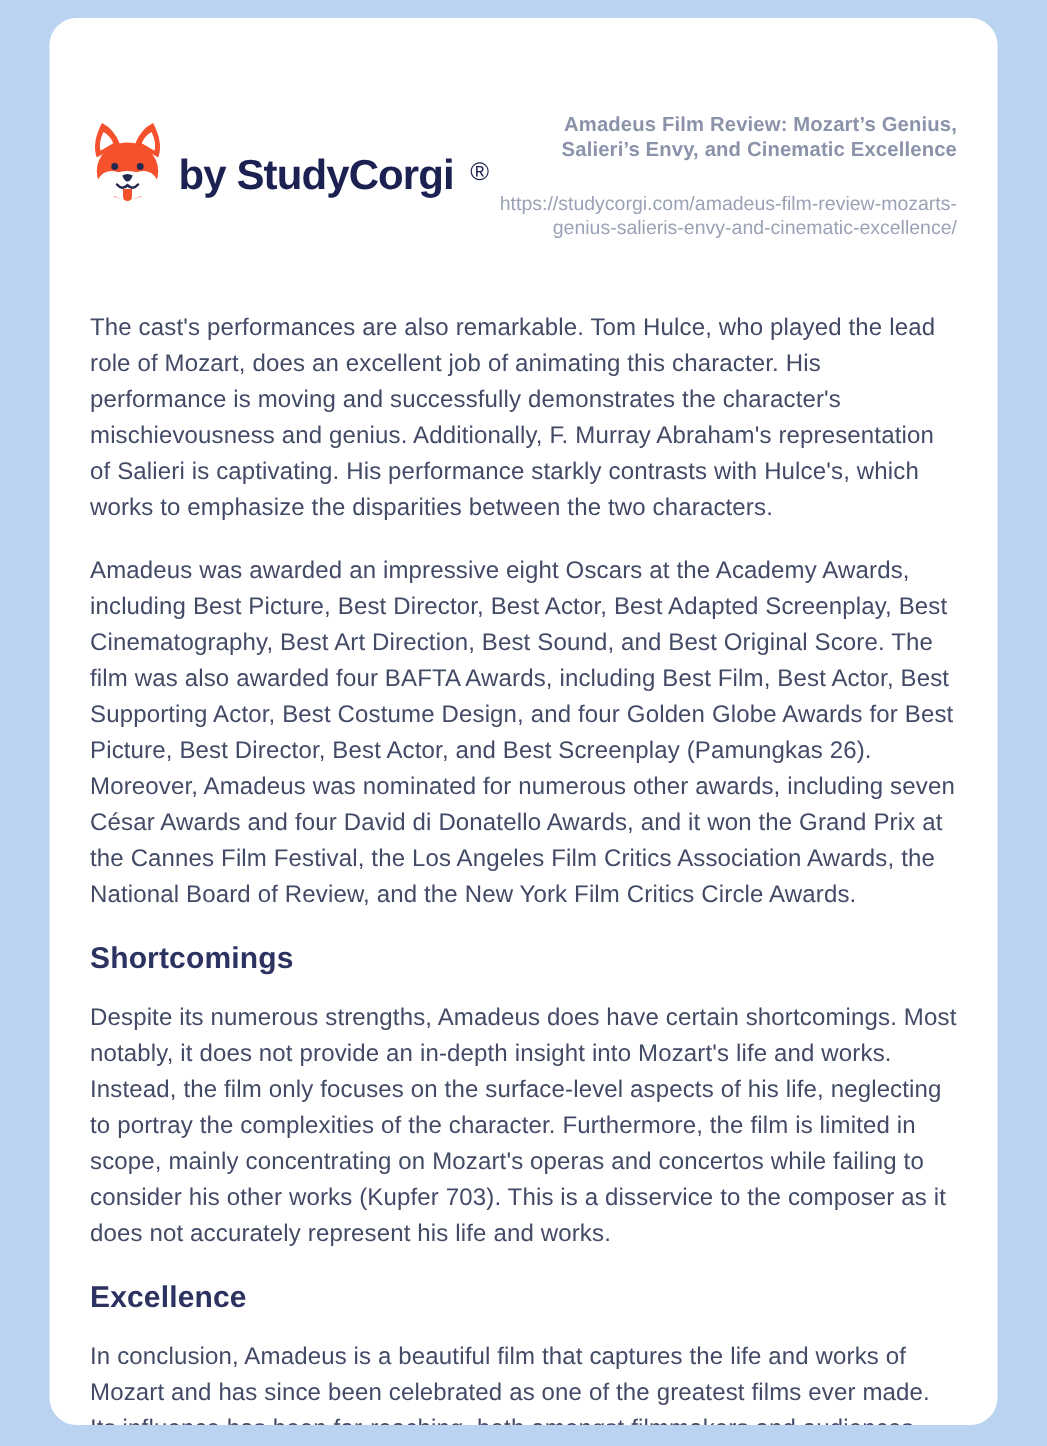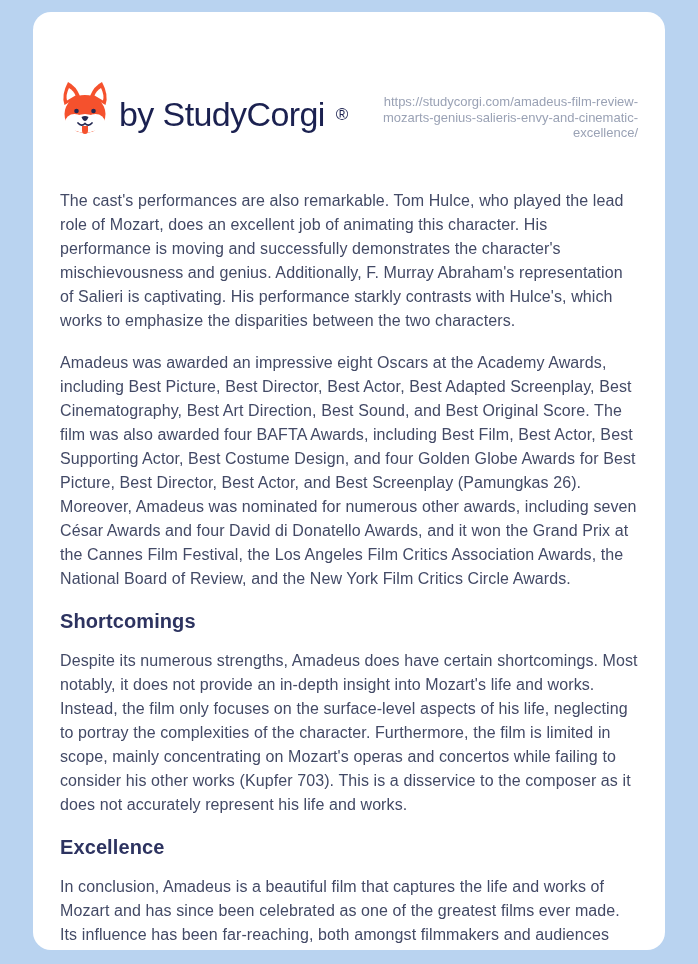--- a/index.html
+++ b/index.html
@@ -26,22 +26,22 @@
     align-items: flex-start;
   }
   .brand {
     display: flex;
     align-items: flex-end;
     gap: 9px;
     padding-top: 8px;
   }
   .brand svg { display: block; }
   .brand-name {
-    font-size: 34px;
-    font-weight: 400;
+    font-size: 28px;
+    font-weight: 700;
     letter-spacing: -0.6px;
     color: var(--brand-navy, #1b2150);
     line-height: 1;
     padding-bottom: 7px;
     white-space: nowrap;
   }
   .reg-mark {
     font-size: 17px;
     font-weight: 400;
     color: var(--brand-navy, #1b2150);
@@ -118,20 +118,21 @@
           <path d="M36,84 Q43,92 50,85 Q57,92 64,84" stroke="#232851" stroke-width="3.4" fill="none" stroke-linecap="round"></path>
 
           <path d="M44,90 h12 v9 q0,7 -6,7 q-6,0 -6,-7 Z" fill="#f5512d"></path>
         </svg>
       </span>
       <span class="brand-name">by StudyCorgi</span>
       <span class="reg-mark">®</span>
     </div>
 
     <div class="doc-meta">
+      <div class="doc-title">Amadeus Film Review: Mozart’s Genius, Salieri’s Envy, and Cinematic Excellence</div>
       <a class="doc-url" href="#">https://studycorgi.com/amadeus-film-review-mozarts-genius-salieris-envy-and-cinematic-excellence/</a>
     </div>
 
   </div>
 
   <div class="article">
     <p>The cast's performances are also remarkable. Tom Hulce, who played the lead role of Mozart, does an excellent job of animating this character. His performance is moving and successfully demonstrates the character's mischievousness and genius. Additionally, F. Murray Abraham's representation of Salieri is captivating. His performance starkly contrasts with Hulce's, which works to emphasize the disparities between the two characters.</p>
     <p>Amadeus was awarded an impressive eight Oscars at the Academy Awards, including Best Picture, Best Director, Best Actor, Best Adapted Screenplay, Best Cinematography, Best Art Direction, Best Sound, and Best Original Score. The film was also awarded four BAFTA Awards, including Best Film, Best Actor, Best Supporting Actor, Best Costume Design, and four Golden Globe Awards for Best Picture, Best Director, Best Actor, and Best Screenplay (Pamungkas 26). Moreover, Amadeus was nominated for numerous other awards, including seven César Awards and four David di Donatello Awards, and it won the Grand Prix at the Cannes Film Festival, the Los Angeles Film Critics Association Awards, the National Board of Review, and the New York Film Critics Circle Awards.</p>
 
     <h2>Shortcomings</h2>

